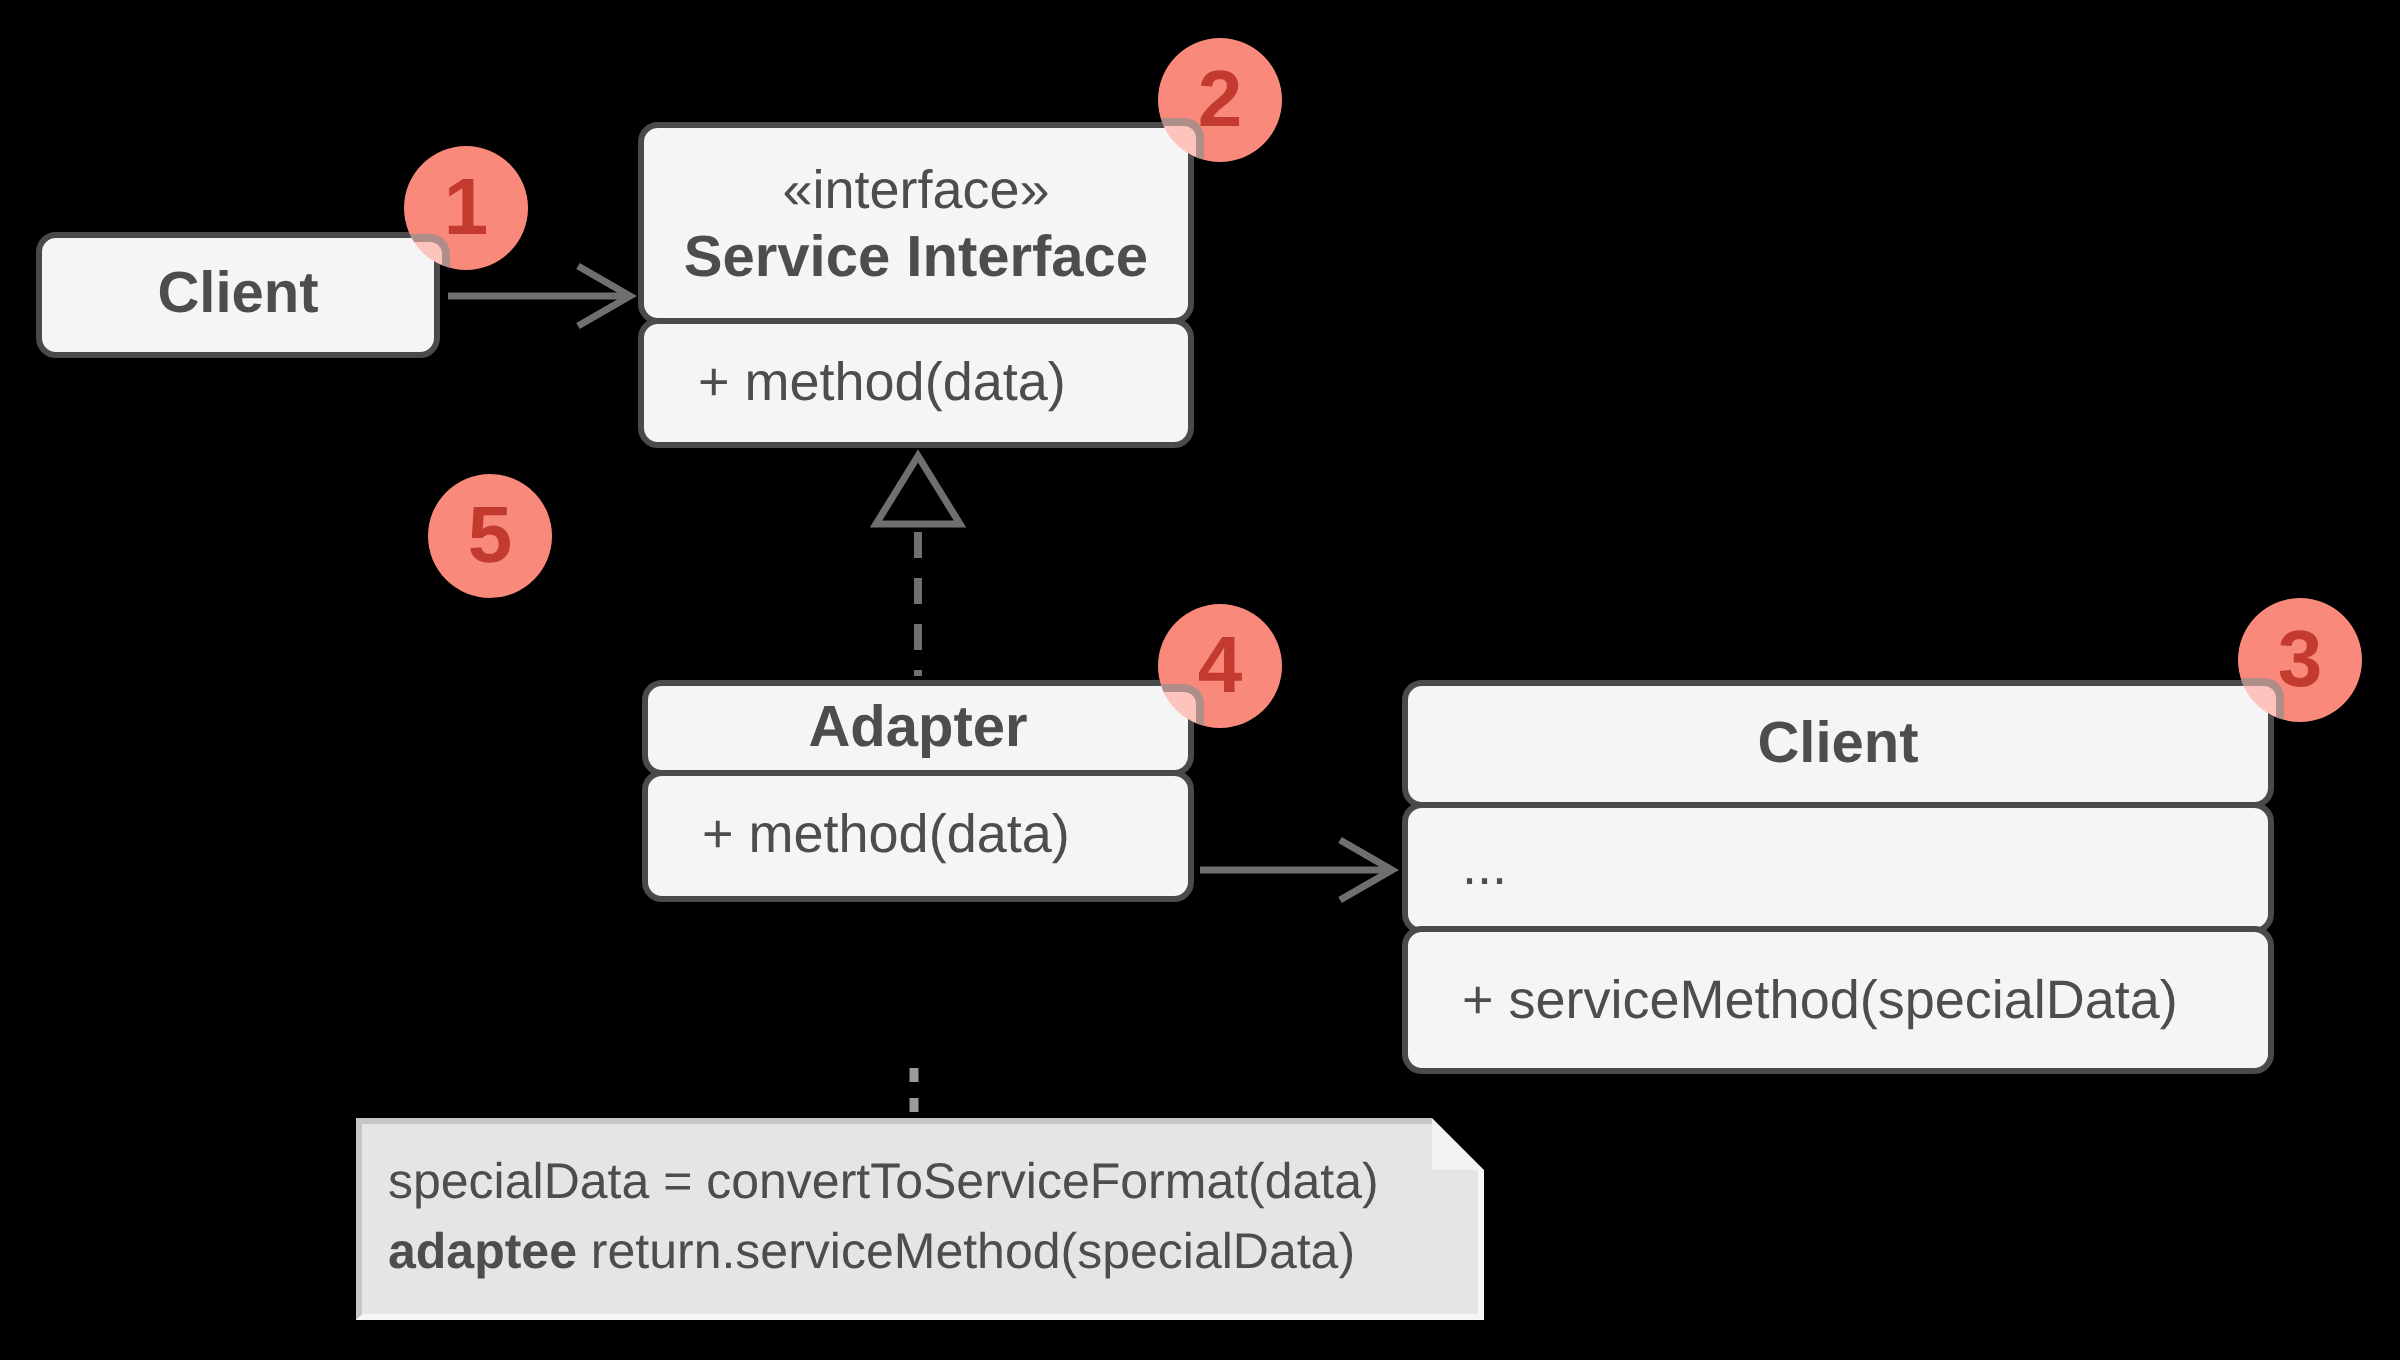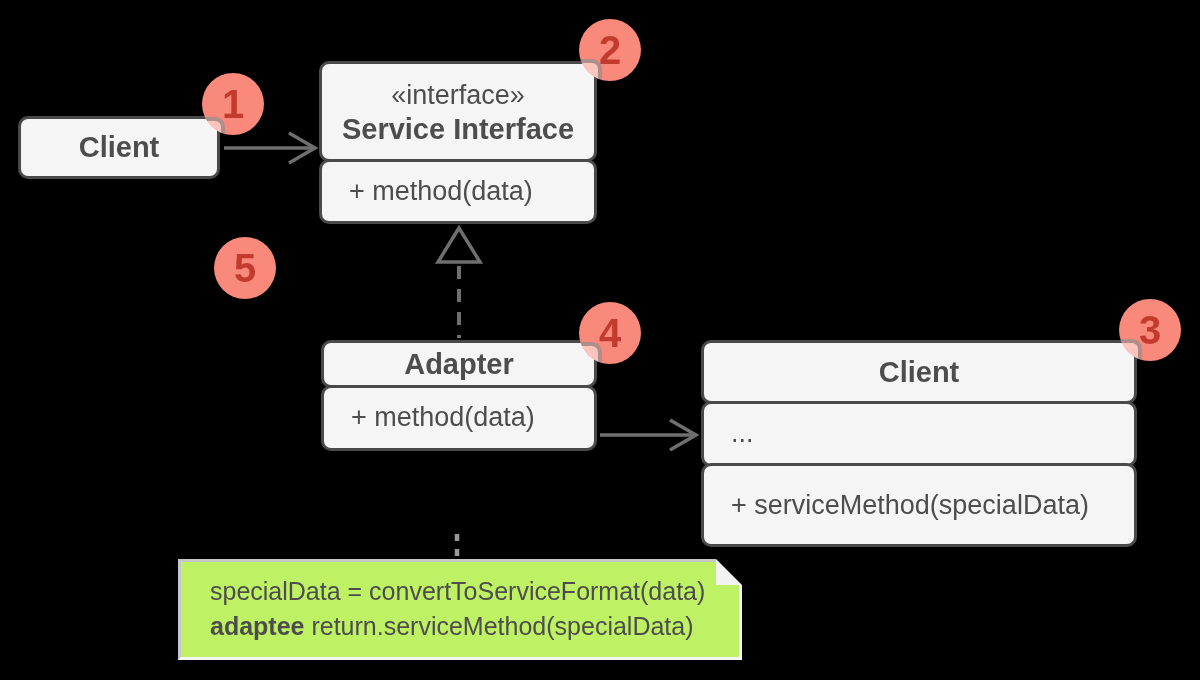--- a/index.html
+++ b/index.html
@@ -28,27 +28,27 @@
   .comp.center { justify-content: center; flex-direction: column; }
   .title-text { font-weight: bold; font-size: 29px; }
   .stereotype-text { font-weight: normal; font-size: 27px; line-height: 36px; }
   .member { padding-left: 27px; font-size: 27px; }
 
   
   .note {
     position: absolute;
     z-index: 2;
     box-sizing: border-box;
-    background: #bef264;
+    background: #e5e5e5;
     border: 3px solid;
     border-color: #c6c6c6 #f6f6f6 #f6f6f6 #c6c6c6;
     color: #4d4d4d;
     font-size: 25px;
     line-height: 35px;
-    padding: 12px 0 0 29px;
+    padding: 12px 0 0 13px;
   }
   .note .fold {
     position: absolute;
     top: -3px; right: -3px;
     width: 0; height: 0;
     border-top: 26px solid #000000;
     border-left: 26px solid #f2f2f2;
   }
   .kw { font-weight: bold; }
 
@@ -123,21 +123,21 @@
       <span class="title-text">Adapter</span>
     </div>
     <div class="comp member" style="height:66px;">+ method(data)</div>
   </div>
 
   <div class="uml" style="left:701px; top:340px; width:436px;">
     <div class="comp center" style="height:64px;">
       <span class="title-text">Client</span>
     </div>
     <div class="comp member" style="height:66px;">...</div>
-    <div class="comp member" style="height:84px;">+ serviceMethod(specialData)</div>
+    <div class="comp member" style="height:74px;">+ serviceMethod(specialData)</div>
   </div>
 
   <div class="note" style="left:178px; top:559px; width:564px; height:101px;">
     <div class="fold"></div>
     <div>specialData = convertToServiceFormat(data)</div>
     <div><span class="kw">adaptee</span><span> return.serviceMethod(specialData)</span></div>
   </div>
 
   <div class="badge" style="left:202px; top:73px;">
     <div class="ghost" style="top:44px;"></div>

